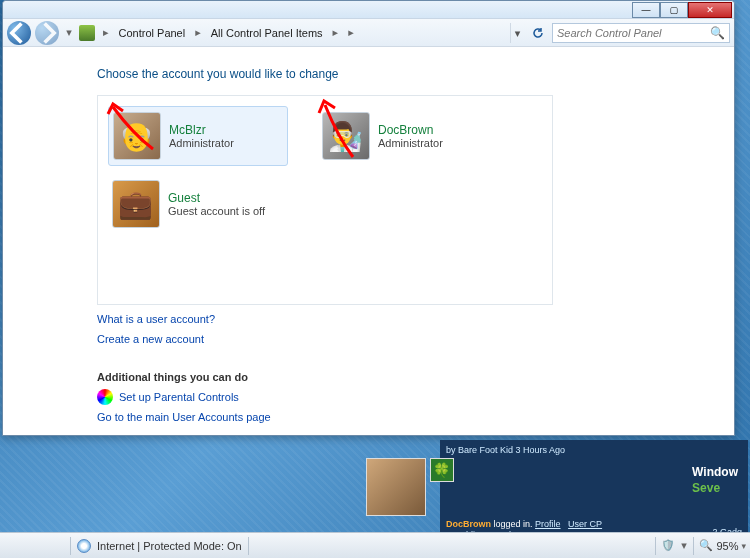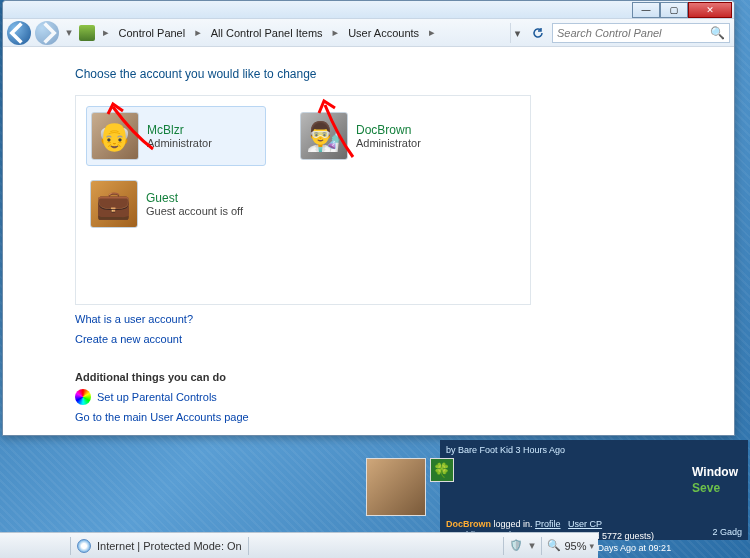--- a/index.html
+++ b/index.html
@@ -28,21 +28,21 @@
   .crumb span { padding:0 4px; }
   .chev { color:#666; }
   .spacer { flex:1; }
   .dd { width:14px; text-align:center; color:#555; border-left:1px solid #cfd9e4; height:20px; line-height:20px; }
   .refresh { width:20px; height:20px; display:flex; align-items:center; justify-content:center; color:#1e5a9a; }
   .searchwrap { display:flex; align-items:center; width:178px; height:20px; border:1px solid #b4c8dd; background:#fff; padding:0 4px; }
   .searchwrap input { flex:1; border:0; outline:0; font-size:11px; font-style:italic; color:#888; background:transparent; }
   .mag { color:#4a7aa8; font-size:12px; }
 
   
-  .content { position:relative; height: calc(100% - 46px); background:#fff; padding:20px 0 0 72px; }
+  .content { position:relative; height: calc(100% - 46px); background:#fff; padding:20px 0 0 94px; }
   .heading { font-size:12px; color:#0b4f87; margin-bottom:14px; }
 
   .accounts-box { width:456px; height:210px; border:1px solid #dfe6ec; padding:10px; display:flex; flex-wrap:wrap; align-content:flex-start; gap:8px 30px; }
   .account { width:180px; height:60px; display:flex; align-items:center; gap:8px; padding:4px; border-radius:3px; }
   .account.selected { background:#eaf3fd; border:1px solid #b9d6f3; }
   .avatar { width:48px; height:48px; border:1px solid #c7d3de; border-radius:3px; background:#ccc; overflow:hidden; display:flex; align-items:center; justify-content:center; }
   .avatar.mc { background:linear-gradient(135deg,#c8ad8f,#8a6a4c); }
   .avatar.doc { background:linear-gradient(135deg,#b8b8b8,#6a6a6a); }
   .avatar.guest { background:linear-gradient(135deg,#d89a4a,#a0611e); }
   .avatar span { font-size:28px; }
@@ -66,21 +66,21 @@
   .forum .avatars { display:flex; gap:4px; margin:2px 0 2px -80px; }
   .forum .av1 { width:60px; height:58px; background:linear-gradient(135deg,#cfa77a,#7a5a3a); border:1px solid #ddd; }
   .forum .av2 { width:24px; height:24px; background:#2a7a2a; border:1px solid #ddd; display:flex; align-items:center; justify-content:center; font-size:14px; }
   .forum b { color:#ffad33; }
   .forum .logo { position:absolute; right:10px; top:24px; font-size:12px; font-weight:bold; }
   .forum .logo .w { color:#fff; }
   .forum .logo .s { color:#6cc04a; }
   .forum .gadg { position:absolute; right:6px; bottom:2px; font-size:9px; color:#cfeaff; }
 
   
-  .taskbar { position:absolute; left:0; bottom:0; width:598px; height:26px; background:linear-gradient(#f4f7fa,#dbe4ed); border-top:1px solid #b8c5d2; display:flex; align-items:center; font-size:11px; color:#333; padding:0 4px; gap:6px; }
+  .taskbar { position:absolute; left:0; bottom:0; width:750px; height:26px; background:linear-gradient(#f4f7fa,#dbe4ed); border-top:1px solid #b8c5d2; display:flex; align-items:center; font-size:11px; color:#333; padding:0 4px; gap:6px; }
   .taskbar .sep { width:1px; height:18px; background:#b8c5d2; }
   .taskbar .ie-icon { width:14px; height:14px; border:1px solid #5a8cc5; border-radius:7px; background:radial-gradient(circle,#fff 30%,#7fb9e8 70%); display:inline-block; }
   .taskbar .zoom { display:flex; align-items:center; gap:3px; }
   .taskbar .zoom .chev { font-size:9px; }
 </style>
 </head>
 <body>
 
 <div class="bg-noise"></div>
 
@@ -104,21 +104,20 @@
         </svg>
     </div>
     <div class="navbtn small">▾</div>
     <span class="icon-small"></span>
     <div class="crumb">
       <span class="chev">▸</span>
       <span>Control Panel</span>
       <span class="chev">▸</span>
       <span>All Control Panel Items</span>
       <span class="chev">▸</span>
-      <span>User Accounts</span>
       <span class="chev">▸</span>
     </div>
     <div class="spacer"></div>
     <div class="dd">▾</div>
     <div class="refresh">
       <svg viewBox="0 0 12 12" width="12" height="12">
           <path d="M10 6a4 4 0 1 1-1.2-2.8" fill="none" stroke="#1e5a9a" stroke-width="1.5"></path>
           <path d="M9 1v3h-3" fill="none" stroke="#1e5a9a" stroke-width="1.5"></path>
         </svg>
     </div>

